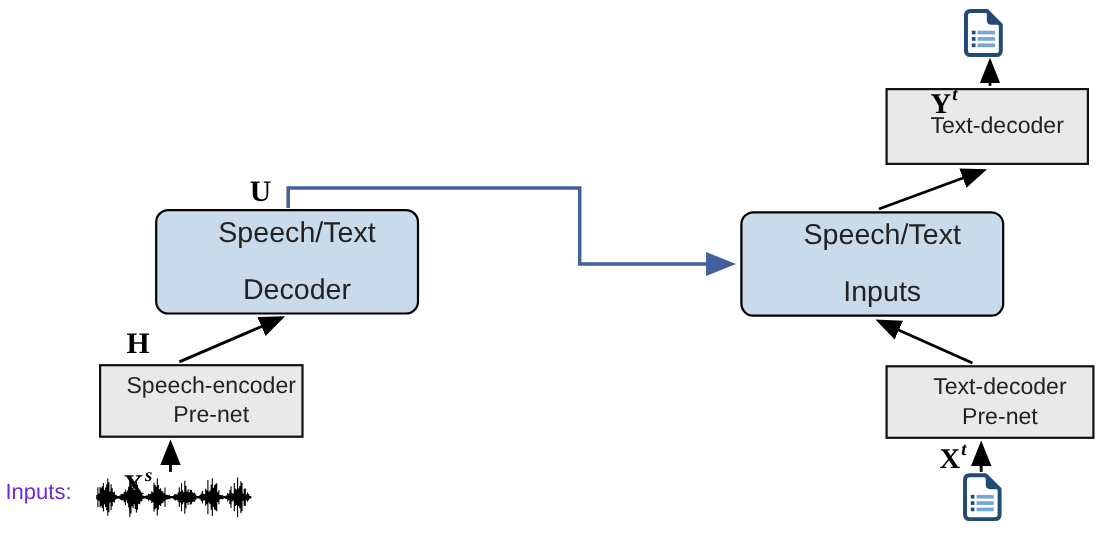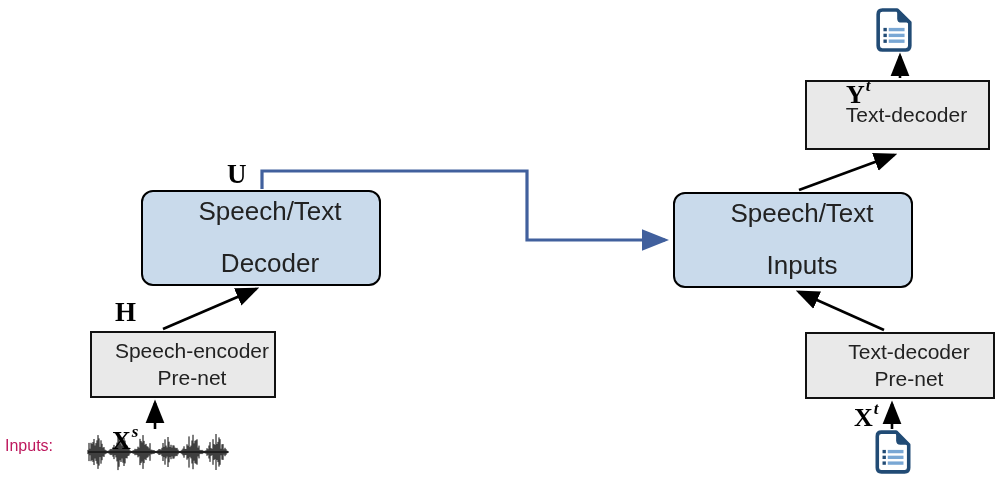--- a/index.html
+++ b/index.html
@@ -50,22 +50,22 @@
     font-style:italic;
     font-weight:bold;
     font-size:17px;
     position:relative;
     top:-2px;
     left:1px;
   }
   .caption{
     position:absolute;
     z-index:4;
-    font-size:16px;
-    color:#be185d;
+    font-size:20px;
+    color:#6d28d9;
     line-height:1;
   }
   .doc-icon{
     position:absolute;
     z-index:4;
   }
   .mk-black{fill:var(--arrow-black,#000000);}
   .mk-blue{fill:var(--accent,#41609d);}
   .blk{stroke:var(--arrow-black,#000000);stroke-width:2.6;fill:none;}
   .blu{stroke:var(--accent,#41609d);stroke-width:3.2;fill:none;}

